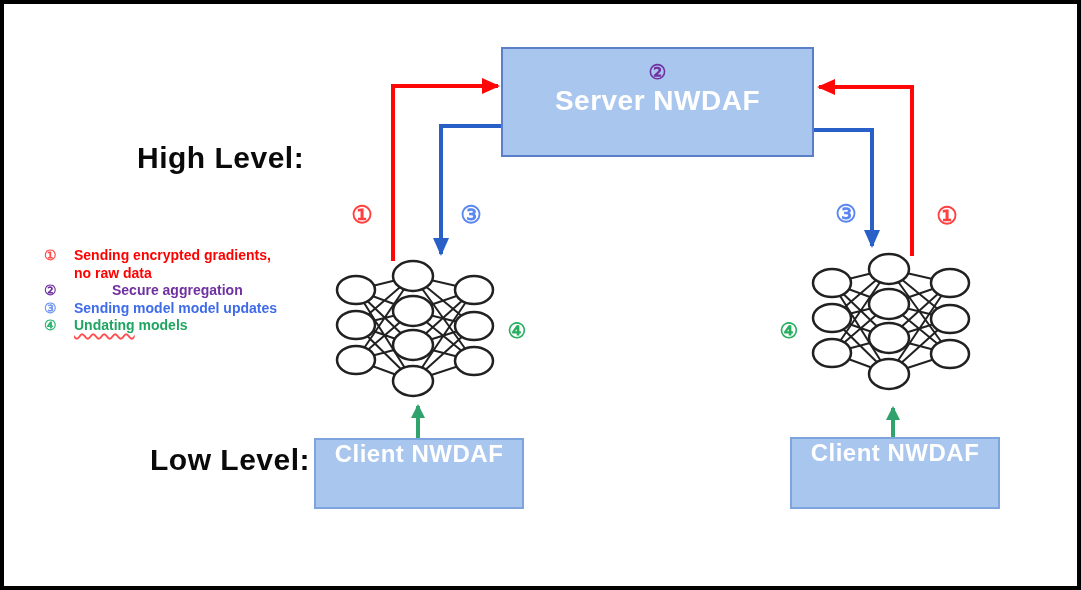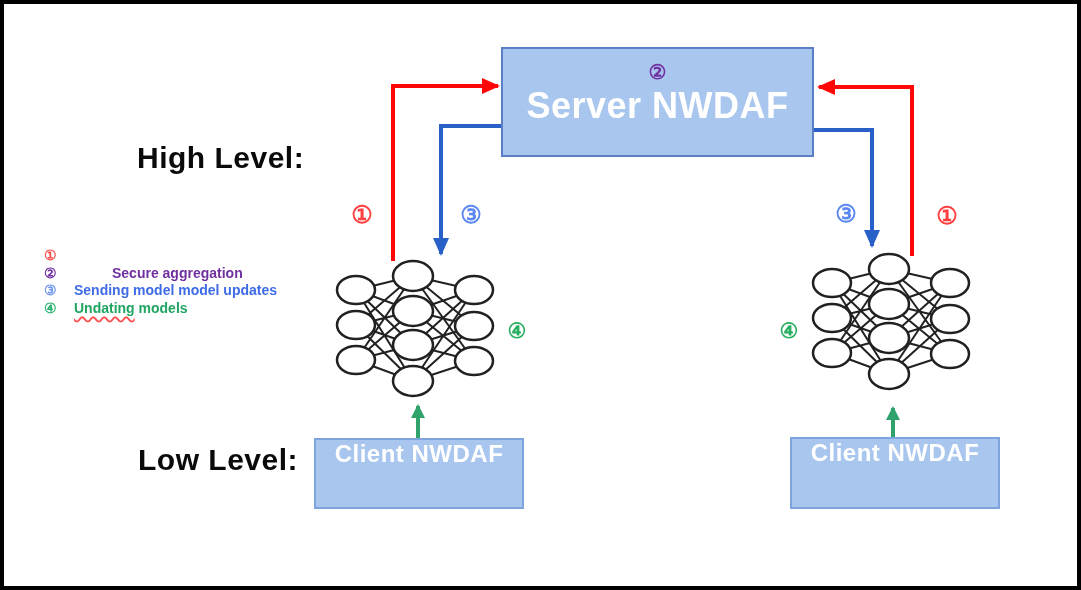--- a/index.html
+++ b/index.html
@@ -1,27 +1,27 @@
 <!DOCTYPE html>
 <html><head>
 <meta charset="utf-8">
 <style>
   html,body{margin:0;padding:0;background:#fff;font-family:"Liberation Sans",sans-serif;}
   .canvas{position:relative;width:1081px;height:590px;border:4px solid #000;box-sizing:border-box;background:#fff;overflow:hidden;}
 
   .lvl-label{position:absolute;font-weight:bold;font-size:30px;color:#0a0a0a;letter-spacing:0.5px;white-space:nowrap;}
   .lvl-high{left:133px;top:137px;text-align:center;}
-  .lvl-low{left:134px;top:439px;}
+  .lvl-low{left:146px;top:439px;}
 
   .svg-layer{position:absolute;left:0;top:0;width:1073px;height:582px;pointer-events:none;}
 
   .box{position:absolute;box-sizing:border-box;background:#A9C6EE;display:flex;flex-direction:column;align-items:center;}
   .server-box{left:497px;top:43px;width:313px;height:110px;border:2px solid #5A7FC7;justify-content:flex-start;padding-top:13px;}
   .server-badge{font-size:20px;font-weight:bold;color:#7030A0;line-height:1;}
-  .server-label{font-size:36px;font-weight:bold;color:#fff;margin-top:3px;letter-spacing:0.5px;}
+  .server-label{font-size:28px;font-weight:bold;color:#fff;margin-top:3px;letter-spacing:0.5px;}
   .client-box{border:2px solid #7DA4DD;}
   .client-left{left:310px;top:434px;width:210px;height:71px;}
   .client-right{left:786px;top:433px;width:210px;height:72px;}
   .client-label{font-size:24px;font-weight:bold;color:#fff;letter-spacing:0.5px;}
 
   .step{position:absolute;transform:translate(-50%,-50%);font-size:24px;font-weight:bold;line-height:1;white-space:nowrap;}
   .step-red{color:#FF4040;}
   .step-blue{color:#5B87F0;}
   .step-green{color:#27AE60;font-size:21px;}
 
@@ -105,20 +105,21 @@
   <div class="step step-red" style="left:358px;top:211px;">①</div>
   <div class="step step-blue" style="left:467px;top:211px;">③</div>
   <div class="step step-blue" style="left:842px;top:210px;">③</div>
   <div class="step step-red" style="left:943px;top:212px;">①</div>
   <div class="step step-green" style="left:513px;top:326px;">④</div>
   <div class="step step-green" style="left:785px;top:326px;">④</div>
 
   <div class="legend">
     <div class="legend-row">
       <span class="legend-num ln1">①</span>
+      <span class="lt1"><span>Sending encrypted gradients,</span><br><span>no raw data</span></span>
     </div>
     <div class="legend-row">
       <span class="legend-num ln2">②</span>
       <span class="lt2">Secure aggregation</span>
     </div>
     <div class="legend-row">
       <span class="legend-num ln3">③</span>
       <span class="lt3">Sending model model updates</span>
     </div>
     <div class="legend-row">

